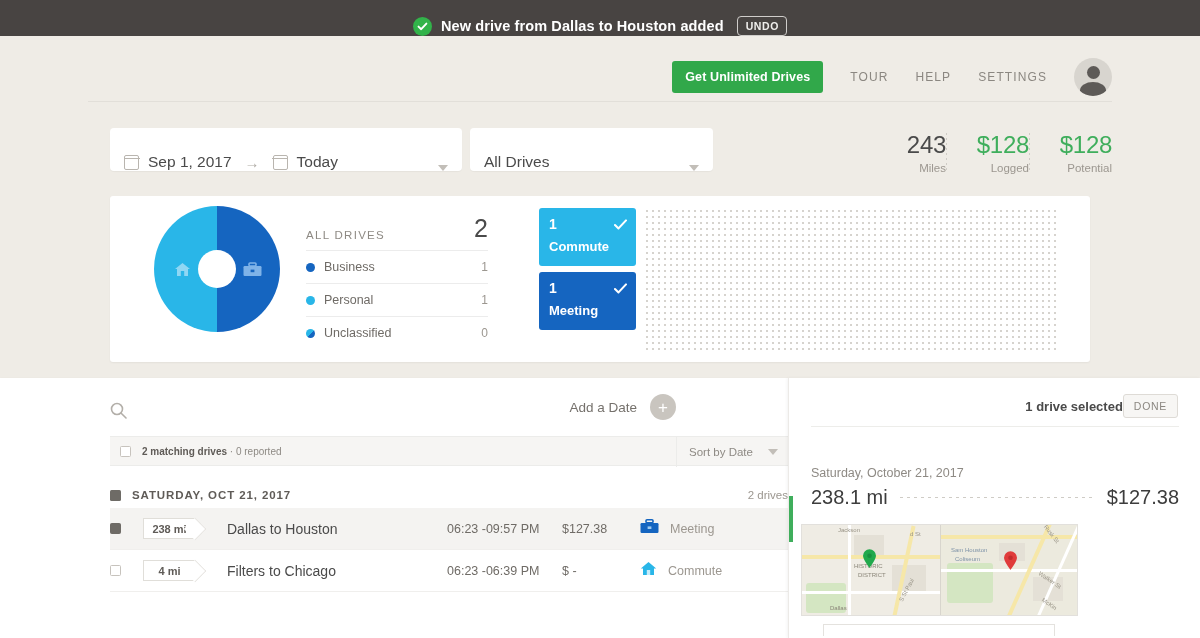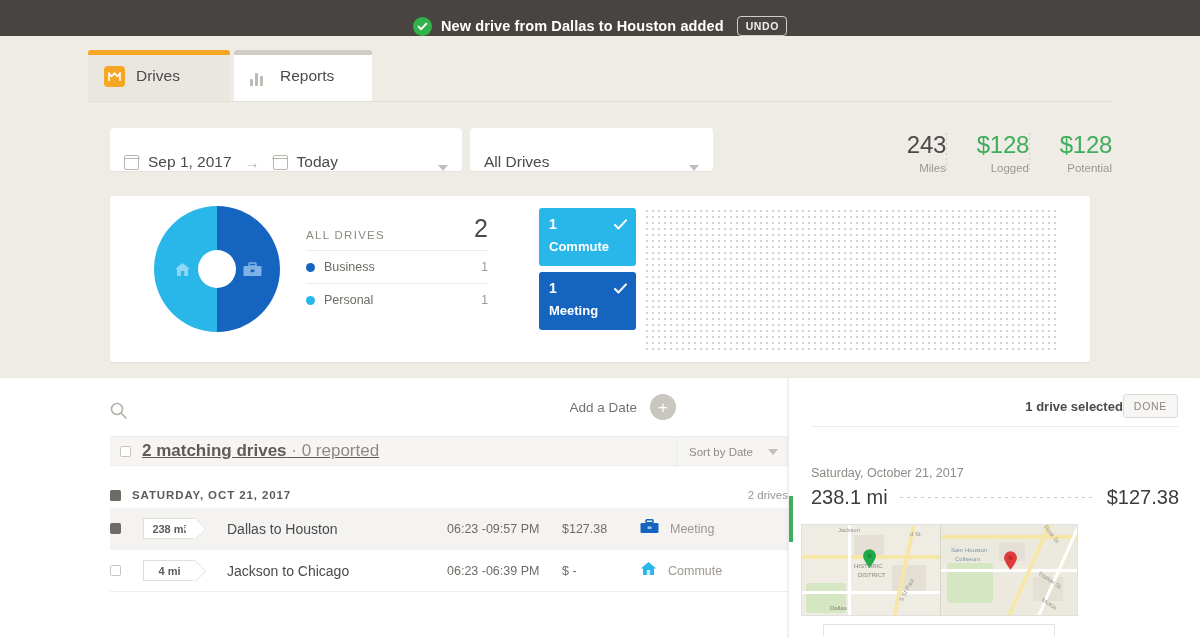--- a/index.html
+++ b/index.html
@@ -170,21 +170,21 @@
   .subbar {
     position: absolute; left: 110px; top: 58px; width: 678px; height: 30px;
     background: #f6f5f3; border-top: 1px solid #ececea; border-bottom: 1px solid #ececea;
     display: flex; align-items: center;
   }
   .chk {
     width: 11px; height: 11px; border: 1px solid #c7c3bd; border-radius: 1.5px; background: #fff;
     margin-right: 11px; flex: none; cursor: pointer;
   }
   .chk.checked { background: #6e6b66; border-color: #6e6b66; }
-  .sub-text { font-size: 17px; color: #5f5b57; font-weight: bold; text-decoration: underline; }
+  .sub-text { font-size: 10px; color: #5f5b57; font-weight: bold; }
   .sub-text span { font-weight: normal; color: #8e8a84; }
   .sortbox {
     position: absolute; right: 0; top: 0; width: 112px; height: 30px;
     border-left: 1px solid #ececea; display: flex; align-items: center;
     justify-content: space-between; padding: 0 10px 0 12px; cursor: pointer;
   }
   .sort-lbl { font-size: 11.5px; color: #8e8a84; }
 
   .daygroup { position: absolute; left: 110px; top: 104px; width: 678px; height: 26px; display: flex; align-items: center; }
   .day-sq { width: 11px; height: 11px; background: #6e6b66; border-radius: 1.5px; margin-right: 11px; cursor: pointer; }
@@ -258,40 +258,32 @@
       <svg width="11" height="11" viewBox="0 0 11 11">
           <path d="M1.5 5.6 L4.2 8.2 L9.4 2.6" stroke="#fff" stroke-width="1.9" fill="none" stroke-linecap="round" stroke-linejoin="round"></path>
         </svg>
     </span>
     <span class="banner-text">New drive from Dallas to Houston added</span>
     <button class="banner-undo">UNDO</button>
   </div>
 
   <div class="upper">
 
-    <div class="tabs">
-      <div class="tab tab-active">
-        <span class="tab-icon-m">
-          <svg width="13" height="11" viewBox="0 0 13 11">
-              <path d="M1 9.5 L1 2 L3.6 5.4 L6.5 2 L9.4 5.4 L12 2 L12 9.5" stroke="#fff" stroke-width="1.6" fill="none" stroke-linecap="round" stroke-linejoin="round"></path>
-            </svg>
-        </span>
-        <span class="tab-label">Drives</span>
-      </div>
-      <div class="tab tab-inactive">
-        <span class="tab-icon-bars">
-            <i></i>
-            <i></i>
-            <i></i>
-          </span>
-        <span class="tab-label">Reports</span>
-      </div>
+    <div class="header-sep"></div>
+
+    <div class="hdr-right">
+      <button class="btn-green">Get Unlimited Drives</button>
+      <span class="hdr-link">TOUR</span>
+      <span class="hdr-link">HELP</span>
+      <span class="hdr-link">SETTINGS</span>
+      <span class="avatar">
+          <i class="head"></i>
+          <i class="body"></i>
+        </span>
     </div>
-    <div class="header-sep"></div>
-
 
     <div class="filterbar">
       <div class="field field-date">
         <span class="date-inner">
           <span class="cal-icon"></span>
           <span class="field-text">Sep 1, 2017</span>
           <span class="arrow-mid">→</span>
           <span class="cal-icon"></span>
           <span class="field-text">Today</span>
         </span>
@@ -352,20 +344,27 @@
             <span class="legend-lbl">Business</span>
           </span>
           <span class="legend-num">1</span>
         </div>
         <div class="legend-row">
           <span class="legend-left">
             <span class="dot" style="background:#29b6e8"></span>
             <span class="legend-lbl">Personal</span>
           </span>
           <span class="legend-num">1</span>
+        </div>
+        <div class="legend-row">
+          <span class="legend-left">
+            <span class="dot" style="background:linear-gradient(135deg,#29b6e8 50%,#1565c0 50%)"></span>
+            <span class="legend-lbl">Unclassified</span>
+          </span>
+          <span class="legend-num">0</span>
         </div>
       </div>
 
       <div class="tiles">
         <div class="dotgrid"></div>
         <div class="tile tile-1">
           <div class="tile-count">1</div>
           <div class="tile-name">Commute</div>
           <span class="tile-check">
             <svg width="13" height="11" viewBox="0 0 13 11">
@@ -432,21 +431,21 @@
                 <rect x="7.6" y="7.4" width="3.8" height="2.6" fill="#9ecbf0"></rect>
               </svg>
           </span>
           <span class="d-purp-lbl">Meeting</span>
         </span>
       </div>
 
       <div class="drow drow-2">
         <span class="chk" style="margin-left:0"></span>
         <span class="mi-badge">4 mi</span>
-        <span class="d-route">Jackson to Chicago</span>
+        <span class="d-route">Filters to Chicago</span>
         <span class="d-time">06:23 -06:39 PM</span>
         <span class="d-amt">$ -</span>
         <span class="d-purp">
           <span>
             <svg width="17" height="15" viewBox="0 0 17 15">
                 <path d="M8.5 1 L16.2 7.4 L14 7.4 L14 14 L3 14 L3 7.4 L0.8 7.4 Z" fill="#29b6e8"></path>
                 <rect x="6.8" y="9" width="3.4" height="5" fill="#c8ecfa"></rect>
               </svg>
           </span>
           <span class="d-purp-lbl">Commute</span>

